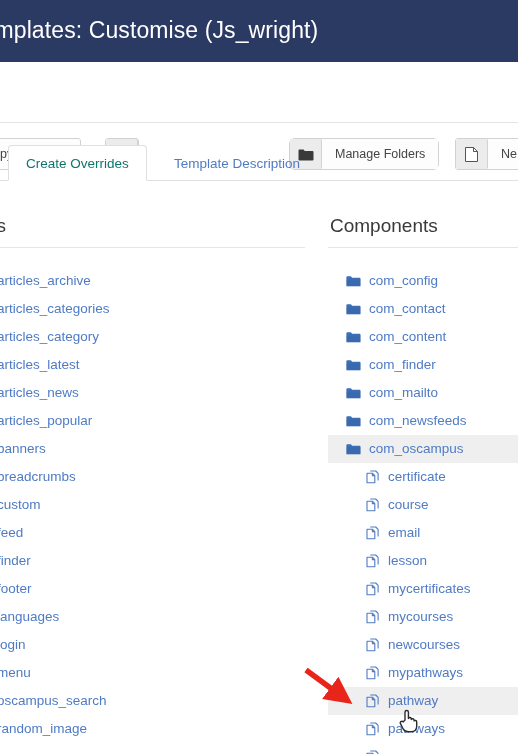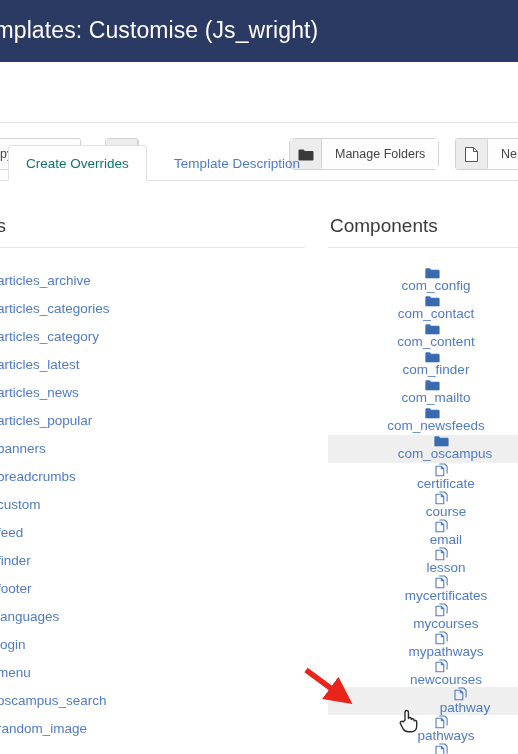--- a/index.html
+++ b/index.html
@@ -79,21 +79,21 @@
   .node.hl{background:#efefef;}
   .node .nlabel{line-height:1;}
 
   
   #tree-left{left:0;top:267px;width:305px;}
   #tree-left .node{padding-left:0;}
   #tree-left .nlabel{margin-left:-18px;}
 
   
   #tree-right{left:328px;top:267px;width:190px;}
-  #tree-right .node{padding-left:18px;flex-direction:column;}
+  #tree-right .node{padding-left:18px;}
   #tree-right .node.file{padding-left:38px;}
   #tree-right .nlabel{margin-left:8px;}
 
   
   .ic{flex:0 0 auto;display:inline-flex;align-items:center;justify-content:center;}
   .ic svg{display:block;}
 
   
   .anno-arrow{position:absolute;left:300px;top:662px;pointer-events:none;}
   .cursor-hand{position:absolute;left:399px;top:708px;pointer-events:none;}
@@ -335,31 +335,31 @@
         <span class="nlabel">mycourses</span>
       </div>
       <div class="node file">
         <span class="ic">
           <svg width="14" height="14" viewBox="0 0 14 14">
             <path d="M1 3.2 h5.4 l2.4 2.4 v7.1 h-7.8 z" fill="none" stroke="#4f7bc4" stroke-width="1.1" stroke-linejoin="round"></path>
             <path d="M6.4 3.2 v2.4 h2.4" fill="none" stroke="#4f7bc4" stroke-width="1.1"></path>
             <path d="M4.3 1 h5.4 l2.4 2.4 v7.1" fill="none" stroke="#4f7bc4" stroke-width="1.1" stroke-linejoin="round"></path>
           </svg>
         </span>
+        <span class="nlabel">newcourses</span>
+      </div>
+      <div class="node file">
+        <span class="ic">
+          <svg width="14" height="14" viewBox="0 0 14 14">
+            <path d="M1 3.2 h5.4 l2.4 2.4 v7.1 h-7.8 z" fill="none" stroke="#4f7bc4" stroke-width="1.1" stroke-linejoin="round"></path>
+            <path d="M6.4 3.2 v2.4 h2.4" fill="none" stroke="#4f7bc4" stroke-width="1.1"></path>
+            <path d="M4.3 1 h5.4 l2.4 2.4 v7.1" fill="none" stroke="#4f7bc4" stroke-width="1.1" stroke-linejoin="round"></path>
+          </svg>
+        </span>
         <span class="nlabel">mypathways</span>
-      </div>
-      <div class="node file">
-        <span class="ic">
-          <svg width="14" height="14" viewBox="0 0 14 14">
-            <path d="M1 3.2 h5.4 l2.4 2.4 v7.1 h-7.8 z" fill="none" stroke="#4f7bc4" stroke-width="1.1" stroke-linejoin="round"></path>
-            <path d="M6.4 3.2 v2.4 h2.4" fill="none" stroke="#4f7bc4" stroke-width="1.1"></path>
-            <path d="M4.3 1 h5.4 l2.4 2.4 v7.1" fill="none" stroke="#4f7bc4" stroke-width="1.1" stroke-linejoin="round"></path>
-          </svg>
-        </span>
-        <span class="nlabel">newcourses</span>
       </div>
       <div class="node file hl" style="margin-right: 0px; width: 190px;">
         <span class="ic">
           <svg width="14" height="14" viewBox="0 0 14 14">
             <path d="M1 3.2 h5.4 l2.4 2.4 v7.1 h-7.8 z" fill="none" stroke="#4f7bc4" stroke-width="1.1" stroke-linejoin="round"></path>
             <path d="M6.4 3.2 v2.4 h2.4" fill="none" stroke="#4f7bc4" stroke-width="1.1"></path>
             <path d="M4.3 1 h5.4 l2.4 2.4 v7.1" fill="none" stroke="#4f7bc4" stroke-width="1.1" stroke-linejoin="round"></path>
           </svg>
         </span>
         <span class="nlabel">pathway</span>

